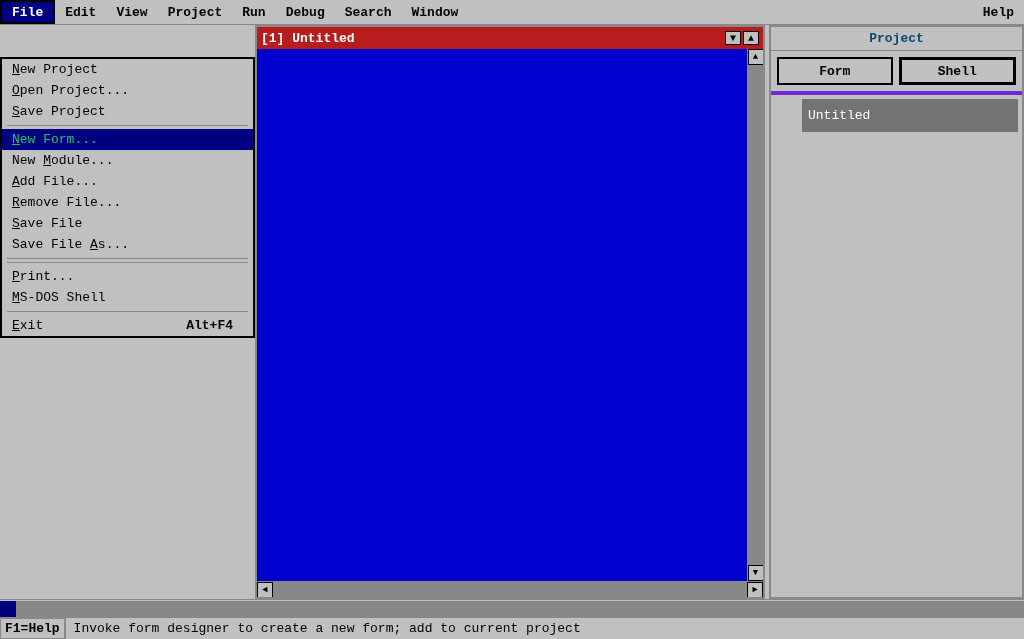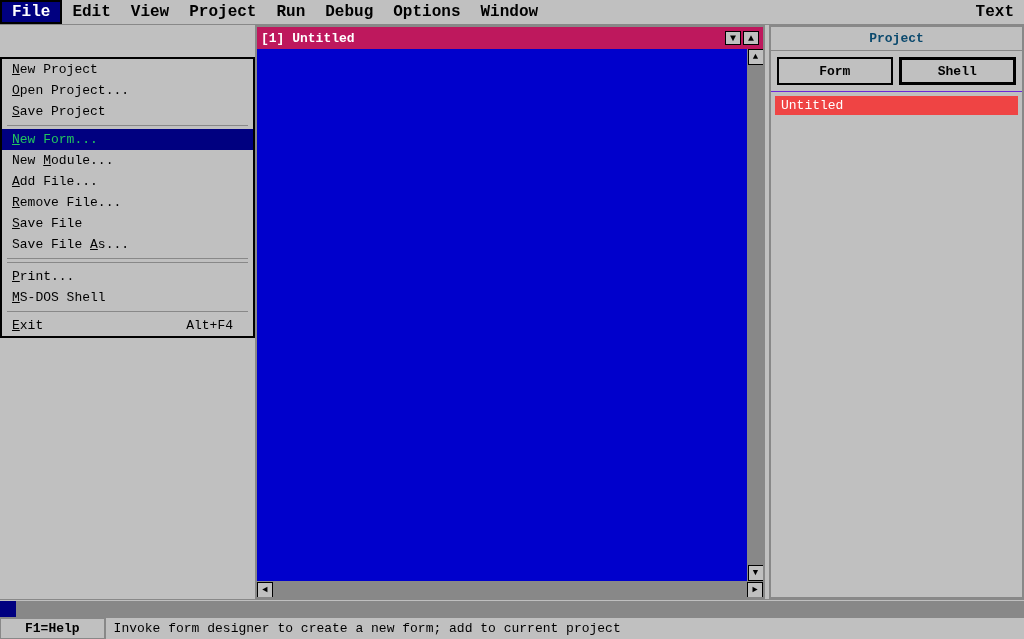--- a/index.html
+++ b/index.html
@@ -25,21 +25,21 @@
       z-index: 100;
     }
     .menu-item {
       padding: 2px 10px;
       color: #000;
       cursor: pointer;
       height: 100%;
       display: flex;
       align-items: center;
       font-weight: bold;
-      font-size: 16px;
+      font-size: 13px;
     }
     .menu-item:first-child {
       background: #c0c0c0;
       border: 2px solid #000;
       color: #000;
     }
     .menu-item.active {
       background: #000080;
       color: #fff;
     }
@@ -90,20 +90,21 @@
     }
     .dropdown-separator {
       height: 1px;
       background: #888;
       margin: 3px 5px;
       border-top: 1px solid #888;
     }
     .dropdown-item .shortcut {
       margin-left: auto;
       padding-left: 20px;
+      font-weight: bold;
     }
     .dropdown-item .key-underline {
       text-decoration: underline;
     }
 
     
     #form-area {
       flex: 1;
       background: #c0c0c0;
       display: flex;
@@ -114,21 +115,21 @@
     #form-window {
       margin: 0;
       border: 2px solid #888;
       flex: 1;
       display: flex;
       flex-direction: column;
       overflow: hidden;
     }
 
     #form-titlebar {
-      background: #be185d;
+      background: #b91c1c;
       height: 22px;
       display: flex;
       align-items: center;
       justify-content: space-between;
       padding: 0 4px;
       color: #fff;
       font-weight: bold;
       font-size: 13px;
     }
 
@@ -234,21 +235,21 @@
       font-size: 13px;
       padding: 4px;
       color: #0c4a6e;
       border-bottom: 1px solid #888;
     }
 
     #project-buttons {
       display: flex;
       padding: 6px;
       gap: 6px;
-      border-bottom: 1px solid #6d28d9;
+      border-bottom: 4px solid #6d28d9;
     }
 
     .proj-btn {
       flex: 1;
       height: 28px;
       background: #c0c0c0;
       border: 2px solid #000;
       font-size: 13px;
       font-weight: bold;
       cursor: pointer;
@@ -262,42 +263,43 @@
       border: 3px solid #000;
       background: #c0c0c0;
     }
 
     #project-list {
       flex: 1;
       padding: 4px;
     }
 
     .project-list-item {
-      background: #ef4444;
+      background: #737373;
       color: #fff;
-      padding: 2px 6px;
-      font-size: 13px;
-      cursor: pointer;
+      padding: 9px 6px;
+      font-size: 13px;
+      cursor: pointer;
+      margin-left: 27px;
     }
 
     
     #statusbar {
       height: 22px;
       background: #c0c0c0;
       border-top: 1px solid #888;
       display: flex;
       align-items: center;
       font-size: 13px;
       color: #000;
     }
 
     #status-help {
       background: #c0c0c0;
       border: 1px solid #888;
-      padding: 2px 24px;
+      padding: 2px 4px;
       height: 100%;
       display: flex;
       align-items: center;
       font-weight: bold;
       border-right: 2px solid #888;
     }
 
     #status-message {
       padding: 14px 8px;
       flex: 1;
@@ -338,27 +340,27 @@
   <div class="menu-item">
     <span>Project</span>
   </div>
   <div class="menu-item">
     <span>Run</span>
   </div>
   <div class="menu-item">
     <span>Debug</span>
   </div>
   <div class="menu-item">
-    <span>Options</span>
+    <span>Search</span>
   </div>
   <div class="menu-item">
     <span>Window</span>
   </div>
   <div class="menu-item" style="margin-left:auto;">
-    <span>Text</span>
+    <span>Help</span>
   </div>
 </div>
 
 <div id="file-dropdown">
   <div class="dropdown-item">
     <span><span class="key-underline">N</span>ew Project</span>
   </div>
   <div class="dropdown-item">
     <span><span class="key-underline">O</span>pen Project...</span>
   </div>

